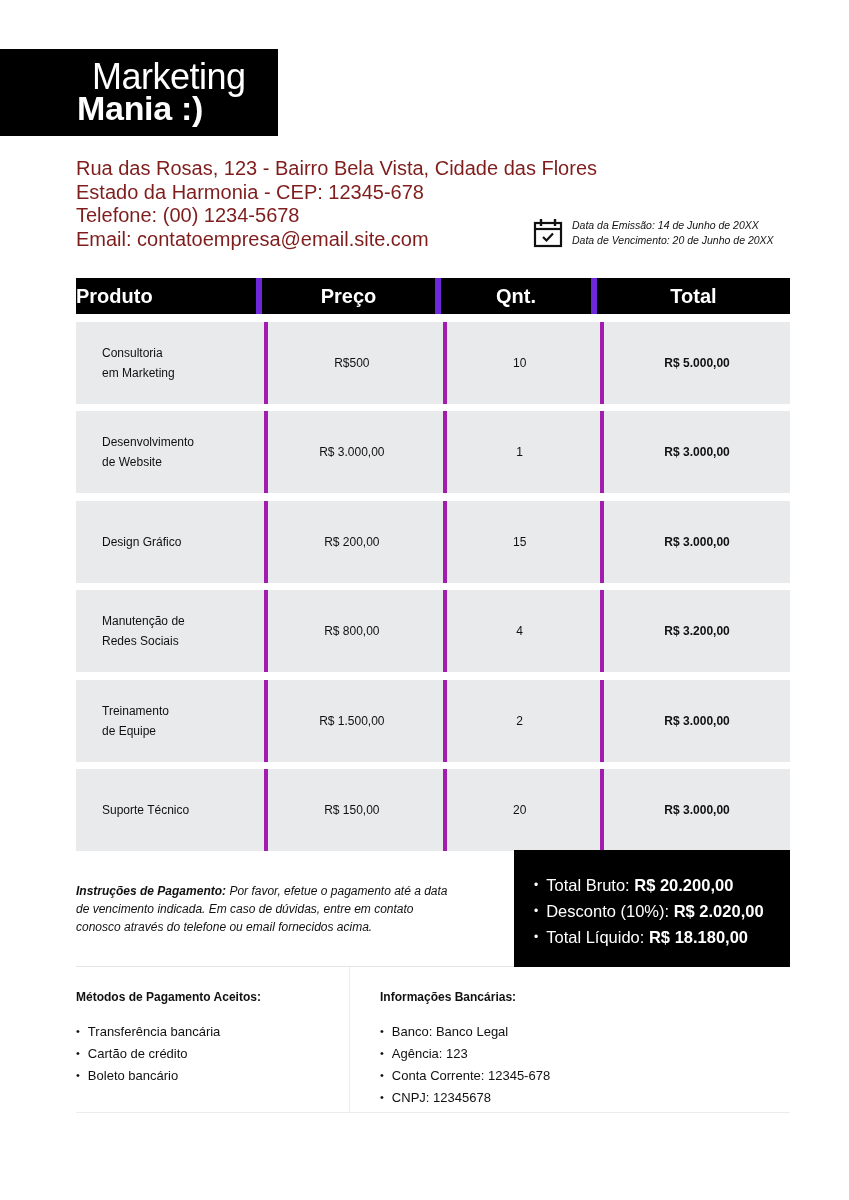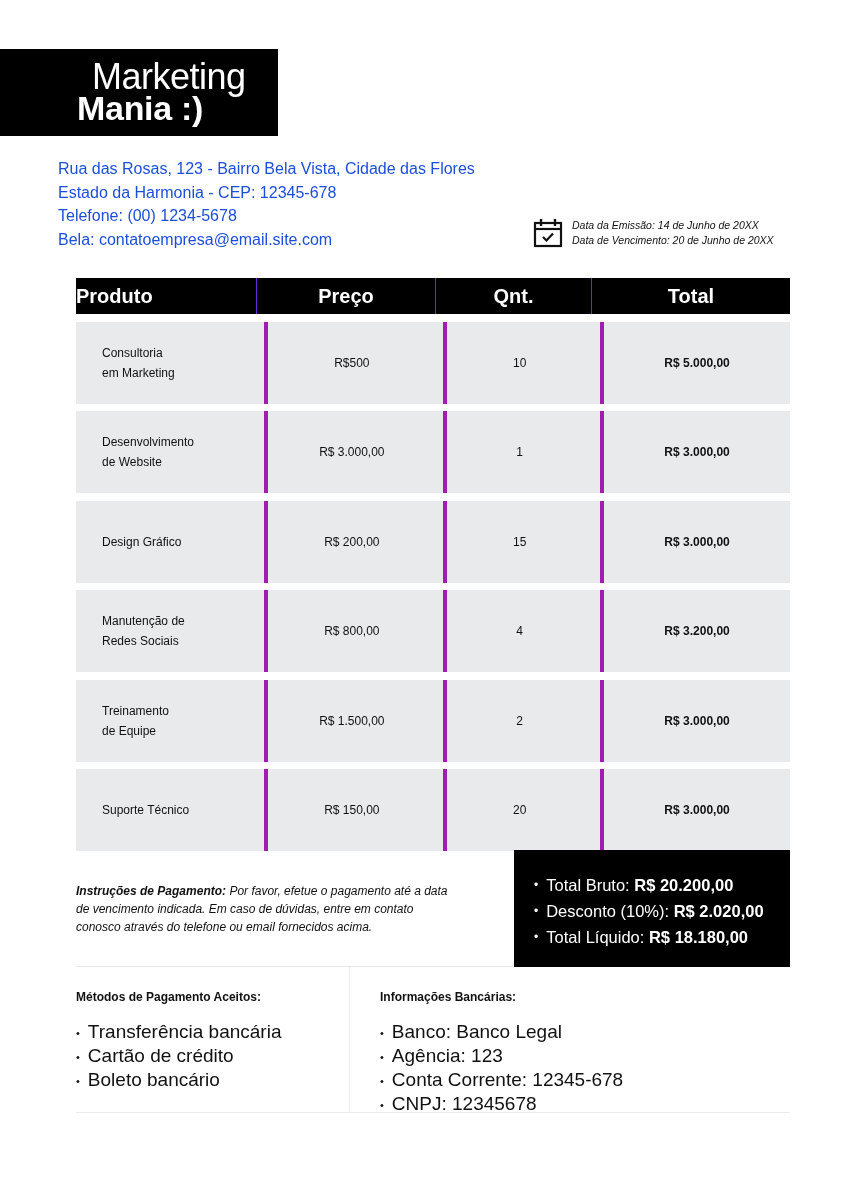--- a/index.html
+++ b/index.html
@@ -6,36 +6,36 @@
   html, body { width: 849px; height: 1200px; background: #ffffff; overflow: hidden; }
   body { position: relative; font-family: "Liberation Sans", "DejaVu Sans", sans-serif; color: #111; }
 
   .brand {
     position: absolute; left: 0; top: 49px; width: 278px; height: 87px;
     background: #000; color: #fff;
   }
   .brand .l1 { position: absolute; left: 92px; top: 8px; font-size: 36px; font-weight: 400; line-height: 40px; letter-spacing: -0.5px; }
   .brand .l2 { position: absolute; left: 77px; top: 40px; font-size: 34px; font-weight: 700; line-height: 38px; letter-spacing: -0.3px; }
 
-  .address { position: absolute; left: 58px; top: 157px; font-size: 16px; line-height: 23.5px; color: #1d4ed8; }
+  .address { position: absolute; left: 76px; top: 157px; font-size: 20px; line-height: 23.5px; color: #7f1d1d; }
   .address div { white-space: nowrap; }
 
   .dates { position: absolute; left: 533px; top: 218px; display: flex; align-items: center; }
   .dates svg { width: 30px; height: 30px; margin-right: 9px; }
   .dates .txt { font-size: 10.5px; font-style: italic; line-height: 15px; color: #111; }
 
   .table { position: absolute; left: 76px; top: 278px; width: 714px; }
   .thead { display: flex; height: 36px; background: #000; color: #fff; }
   .thead div { font-size: 20px; font-weight: 700; display: flex; align-items: center; justify-content: center; }
   .c1 { width: 180px; }
   .c2 { width: 179px; }
   .c3 { width: 156px; }
   .c4 { width: 199px; }
   .thead .c1 { justify-content: flex-start; }
-  .thead div + div { border-left: 1px solid #6d28d9; }
+  .thead div + div { border-left: 6px solid #6d28d9; }
 
   .row { display: flex; height: 82px; background: #e8eaeb; margin-top: 7.5px; }
   .row:first-of-type { margin-top: 6px; }
   .row div { display: flex; align-items: center; justify-content: center; font-size: 12px; line-height: 20px; margin-left: 8px; }
   .row div + div { border-left: 4px solid #a21caf; }
   .row .c1 { justify-content: flex-start; padding-left: 18px; white-space: pre-line; }
   .row .c4 { font-weight: 700; }
 
   .instr {
     position: absolute; left: 76px; top: 882px; width: 380px;
@@ -54,36 +54,36 @@
 
   .hr1 { position: absolute; left: 76px; top: 966px; width: 438px; height: 1px; background: #e6e6e6; }
   .vsep { position: absolute; left: 349px; top: 967px; width: 1px; height: 145px; background: #ececec; }
   .hr2 { position: absolute; left: 76px; top: 1112px; width: 714px; height: 1px; background: #ececec; }
 
   .info { position: absolute; top: 988px; }
   .info.left { left: 76px; }
   .info.right { left: 380px; }
   .info h3 { font-size: 12px; font-weight: 700; line-height: 18px; margin-bottom: 15px; }
   .info ul { list-style: none; }
-  .info li { font-size: 19px; line-height: 21px; white-space: nowrap; }
+  .info li { font-size: 13px; line-height: 21px; white-space: nowrap; }
   .info li::before { content: "\2022"; font-size: 11px; margin-right: 8px; position: relative; top: -1px; }
 </style>
 </head>
 <body>
 
 <div class="brand">
   <div class="l1">Marketing</div>
   <div class="l2">Mania :)</div>
 </div>
 
 <div class="address">
   <div>Rua das Rosas, 123 - Bairro Bela Vista, Cidade das Flores</div>
   <div>Estado da Harmonia - CEP: 12345-678</div>
   <div>Telefone: (00) 1234-5678</div>
-  <div>Bela: contatoempresa@email.site.com</div>
+  <div>Email: contatoempresa@email.site.com</div>
 </div>
 
 <div class="dates">
   <svg viewBox="0 0 30 30">
     <rect x="2" y="5" width="26" height="23" fill="none" stroke="#111" stroke-width="2.2"></rect>
     <line x1="2" y1="11" x2="28" y2="11" stroke="#111" stroke-width="2.2"></line>
     <line x1="8" y1="1" x2="8" y2="8" stroke="#111" stroke-width="2.4"></line>
     <line x1="22" y1="1" x2="22" y2="8" stroke="#111" stroke-width="2.4"></line>
     <polyline points="10,19 13.5,22.5 20,15.5" fill="none" stroke="#111" stroke-width="2.2"></polyline>
   </svg>

